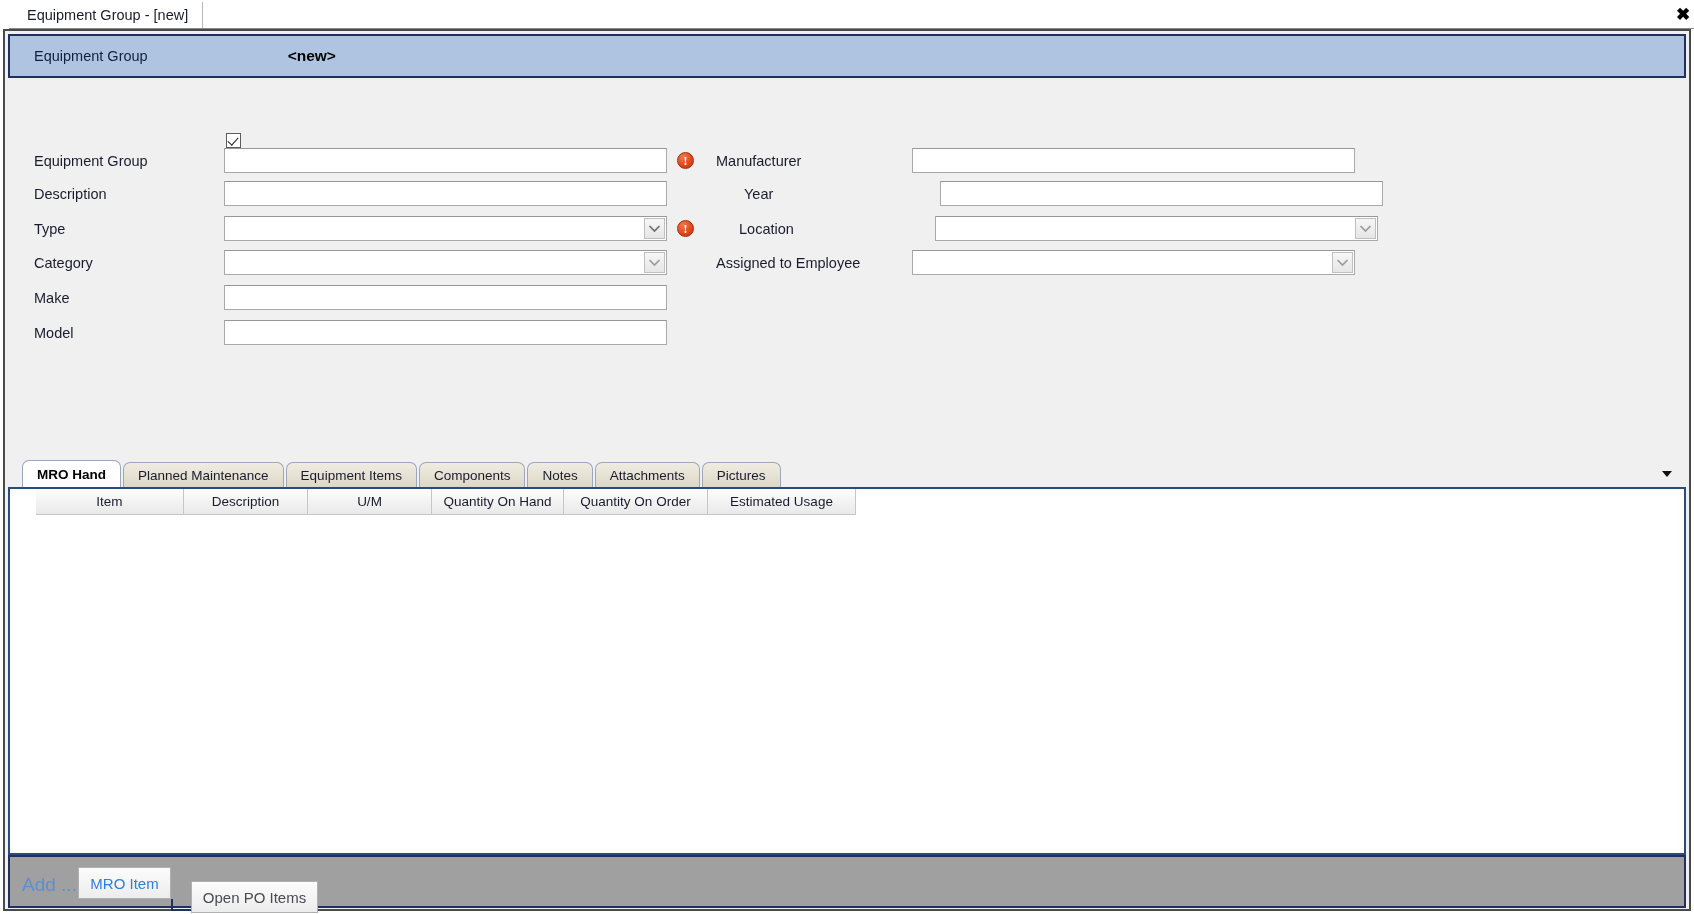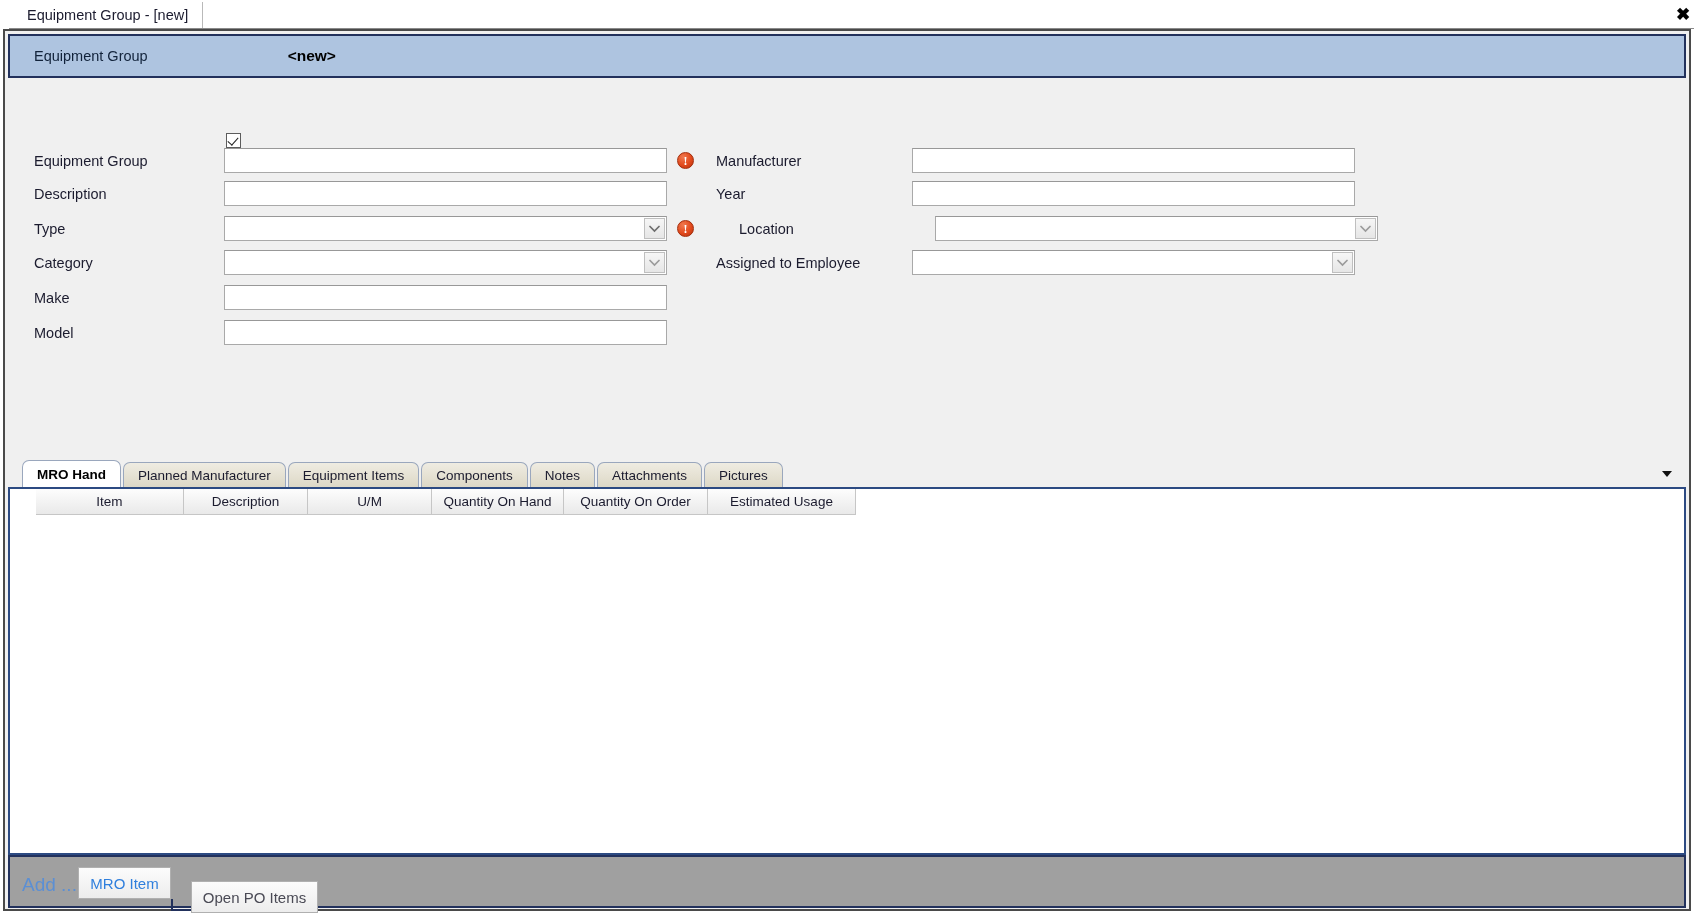--- a/index.html
+++ b/index.html
@@ -301,21 +301,21 @@
       <div class="field-row" style="left:26px; top:240px; width:700px;">
         <span class="field-label" style="width:190px;">Model</span>
         <span class="textbox" style="width:443px;"></span>
       </div>
 
       <div class="field-row" style="left:708px; top:68px; width:840px;">
         <span class="field-label" style="width:196px;">Manufacturer</span>
         <span class="textbox" style="width:443px;"></span>
       </div>
 
-      <div class="field-row" style="left:708px; top:101px; width:840px;">
+      <div class="field-row" style="left:736px; top:101px; width:840px;">
         <span class="field-label" style="width:196px;">Year</span>
         <span class="textbox" style="width:443px;"></span>
       </div>
 
       <div class="field-row" style="left:708px; top:136px; width:840px;margin-left:23px;">
         <span class="field-label" style="width:196px;">Location</span>
         <span class="combo" style="width:443px;">
           <span class="combo-btn">
             <svg width="11" height="8" viewBox="0 0 11 8">
                 <path d="M1 1.5 L5.5 6 L10 1.5" stroke="#9b9b9b" stroke-width="1.7" fill="none" stroke-linecap="round"></path>
@@ -335,21 +335,21 @@
         </span>
       </div>
 
     </div>
 
     <div class="tabstrip">
       <div class="tab active">
         <span>MRO Hand</span>
       </div>
       <div class="tab">
-        <span>Planned Manufacturer</span>
+        <span>Planned Maintenance</span>
       </div>
       <div class="tab">
         <span>Equipment Items</span>
       </div>
       <div class="tab">
         <span>Components</span>
       </div>
       <div class="tab">
         <span>Notes</span>
       </div>

